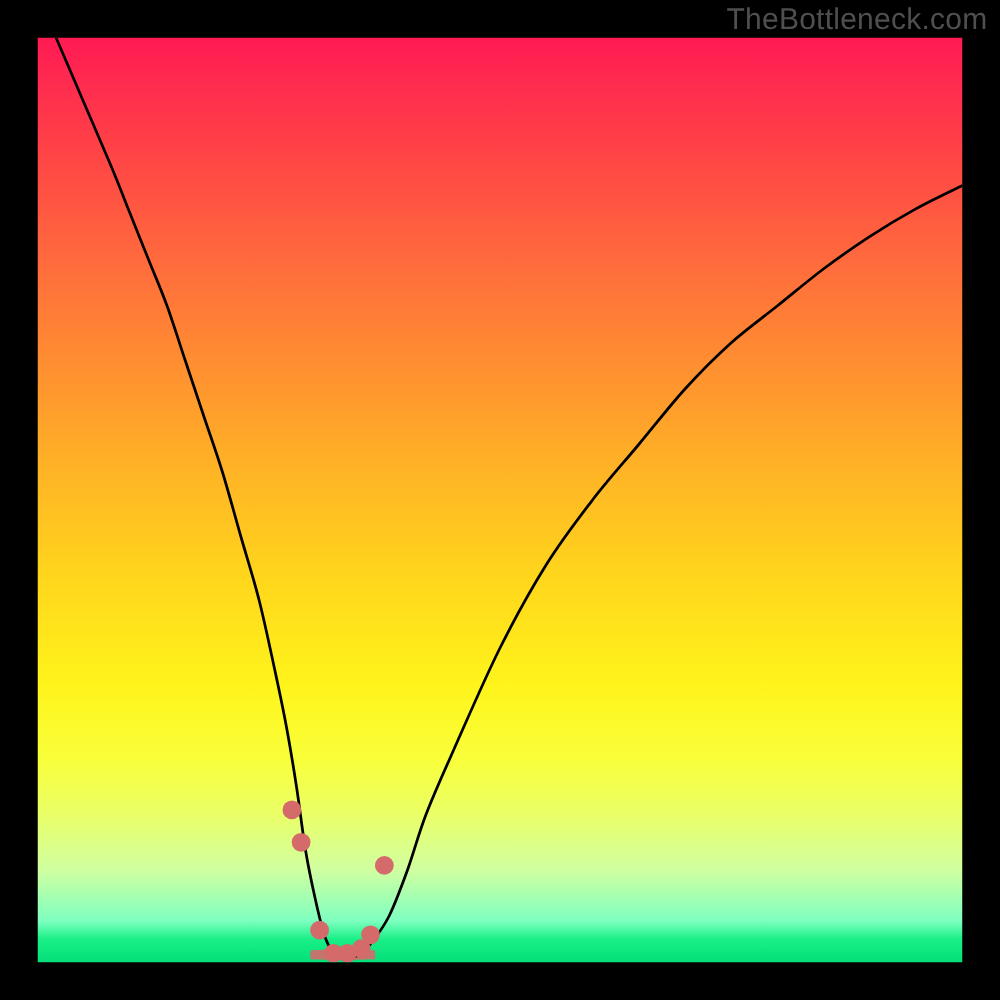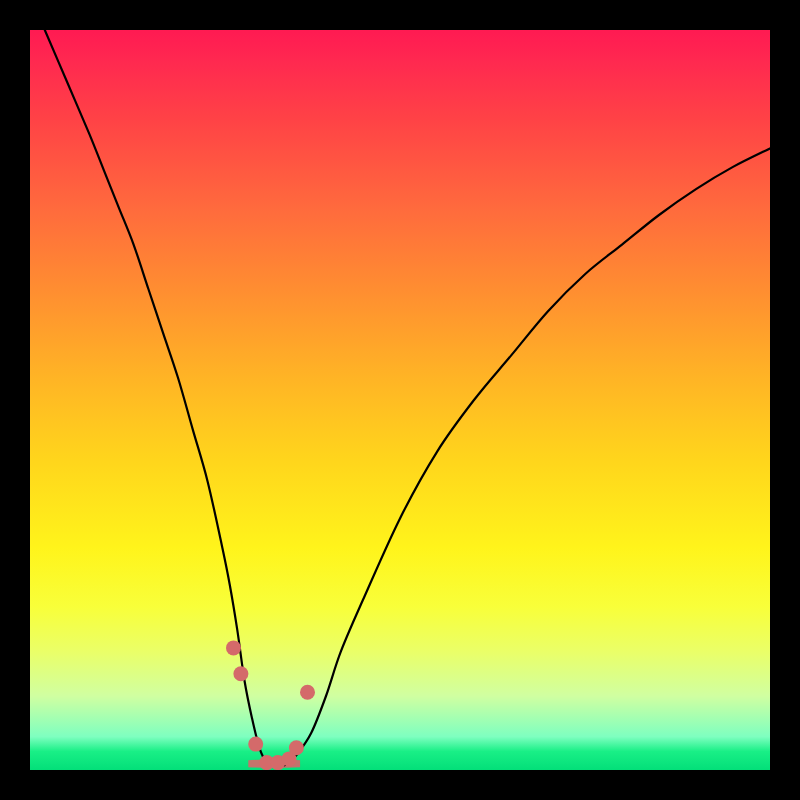--- a/index.html
+++ b/index.html
@@ -72,20 +72,21 @@
   .curve path.spread {
     fill: #d46a6a;
     fill-opacity: 0.92;
     stroke: none;
   }
 </style>
 </head>
 <body>
 
 <div class="frame">
+  <div class="watermark">TheBottleneck.com</div>
 
   <div class="plot-area">
     <div class="gradient"></div>
     <svg class="curve" viewBox="0 0 740 740" preserveAspectRatio="none">
       <path class="spread" d="M 218.29999999999998 730.3 Q 244.2 728.3 270.09999999999997 730.3 L 270.09999999999997 737.3 Q 244.2 738.3 218.29999999999998 737.3 Z"></path>
       <path class="line" d="M 14.80 0.00 C 18.50 8.63, 29.60 34.53, 37.00 51.80 C 44.40 69.07, 53.03 88.80, 59.20 103.60 C 65.37 118.40, 69.07 128.27, 74.00 140.60 C 78.93 152.93, 83.87 165.27, 88.80 177.60 C 93.73 189.93, 98.67 201.03, 103.60 214.60 C 108.53 228.17, 113.47 244.20, 118.40 259.00 C 123.33 273.80, 128.27 288.60, 133.20 303.40 C 138.13 318.20, 143.07 331.77, 148.00 347.80 C 152.93 363.83, 157.87 382.33, 162.80 399.60 C 167.73 416.87, 172.67 431.67, 177.60 451.40 C 182.53 471.13, 188.70 500.73, 192.40 518.00 C 196.10 535.27, 197.33 541.43, 199.80 555.00 C 202.27 568.57, 204.73 583.37, 207.20 599.40 C 209.67 615.43, 212.13 636.40, 214.60 651.20 C 217.07 666.00, 219.53 677.10, 222.00 688.20 C 224.47 699.30, 226.93 710.40, 229.40 717.80 C 231.87 725.20, 234.33 729.52, 236.80 732.60 C 239.27 735.68, 241.73 735.68, 244.20 736.30 C 246.67 736.92, 249.13 736.92, 251.60 736.30 C 254.07 735.68, 256.53 734.45, 259.00 732.60 C 261.47 730.75, 262.70 730.13, 266.40 725.20 C 270.10 720.27, 276.27 712.87, 281.20 703.00 C 286.13 693.13, 291.07 679.57, 296.00 666.00 C 300.93 652.43, 304.63 637.63, 310.80 621.60 C 316.97 605.57, 323.13 592.00, 333.00 569.80 C 342.87 547.60, 357.67 513.07, 370.00 488.40 C 382.33 463.73, 394.67 441.53, 407.00 421.80 C 419.33 402.07, 431.67 386.03, 444.00 370.00 C 456.33 353.97, 468.67 340.40, 481.00 325.60 C 493.33 310.80, 505.67 294.77, 518.00 281.20 C 530.33 267.63, 542.67 255.30, 555.00 244.20 C 567.33 233.10, 579.67 224.47, 592.00 214.60 C 604.33 204.73, 616.67 194.25, 629.00 185.00 C 641.33 175.75, 653.67 167.12, 666.00 159.10 C 678.33 151.08, 690.67 143.68, 703.00 136.90 C 715.33 130.12, 733.83 121.48, 740.00 118.40"></path>
       <g>
           <circle class="marker" cx="203.50" cy="617.90" r="7.5"></circle>
           <circle class="marker" cx="210.90" cy="643.80" r="7.5"></circle>
           <circle class="marker" cx="225.70" cy="714.10" r="7.5"></circle>

